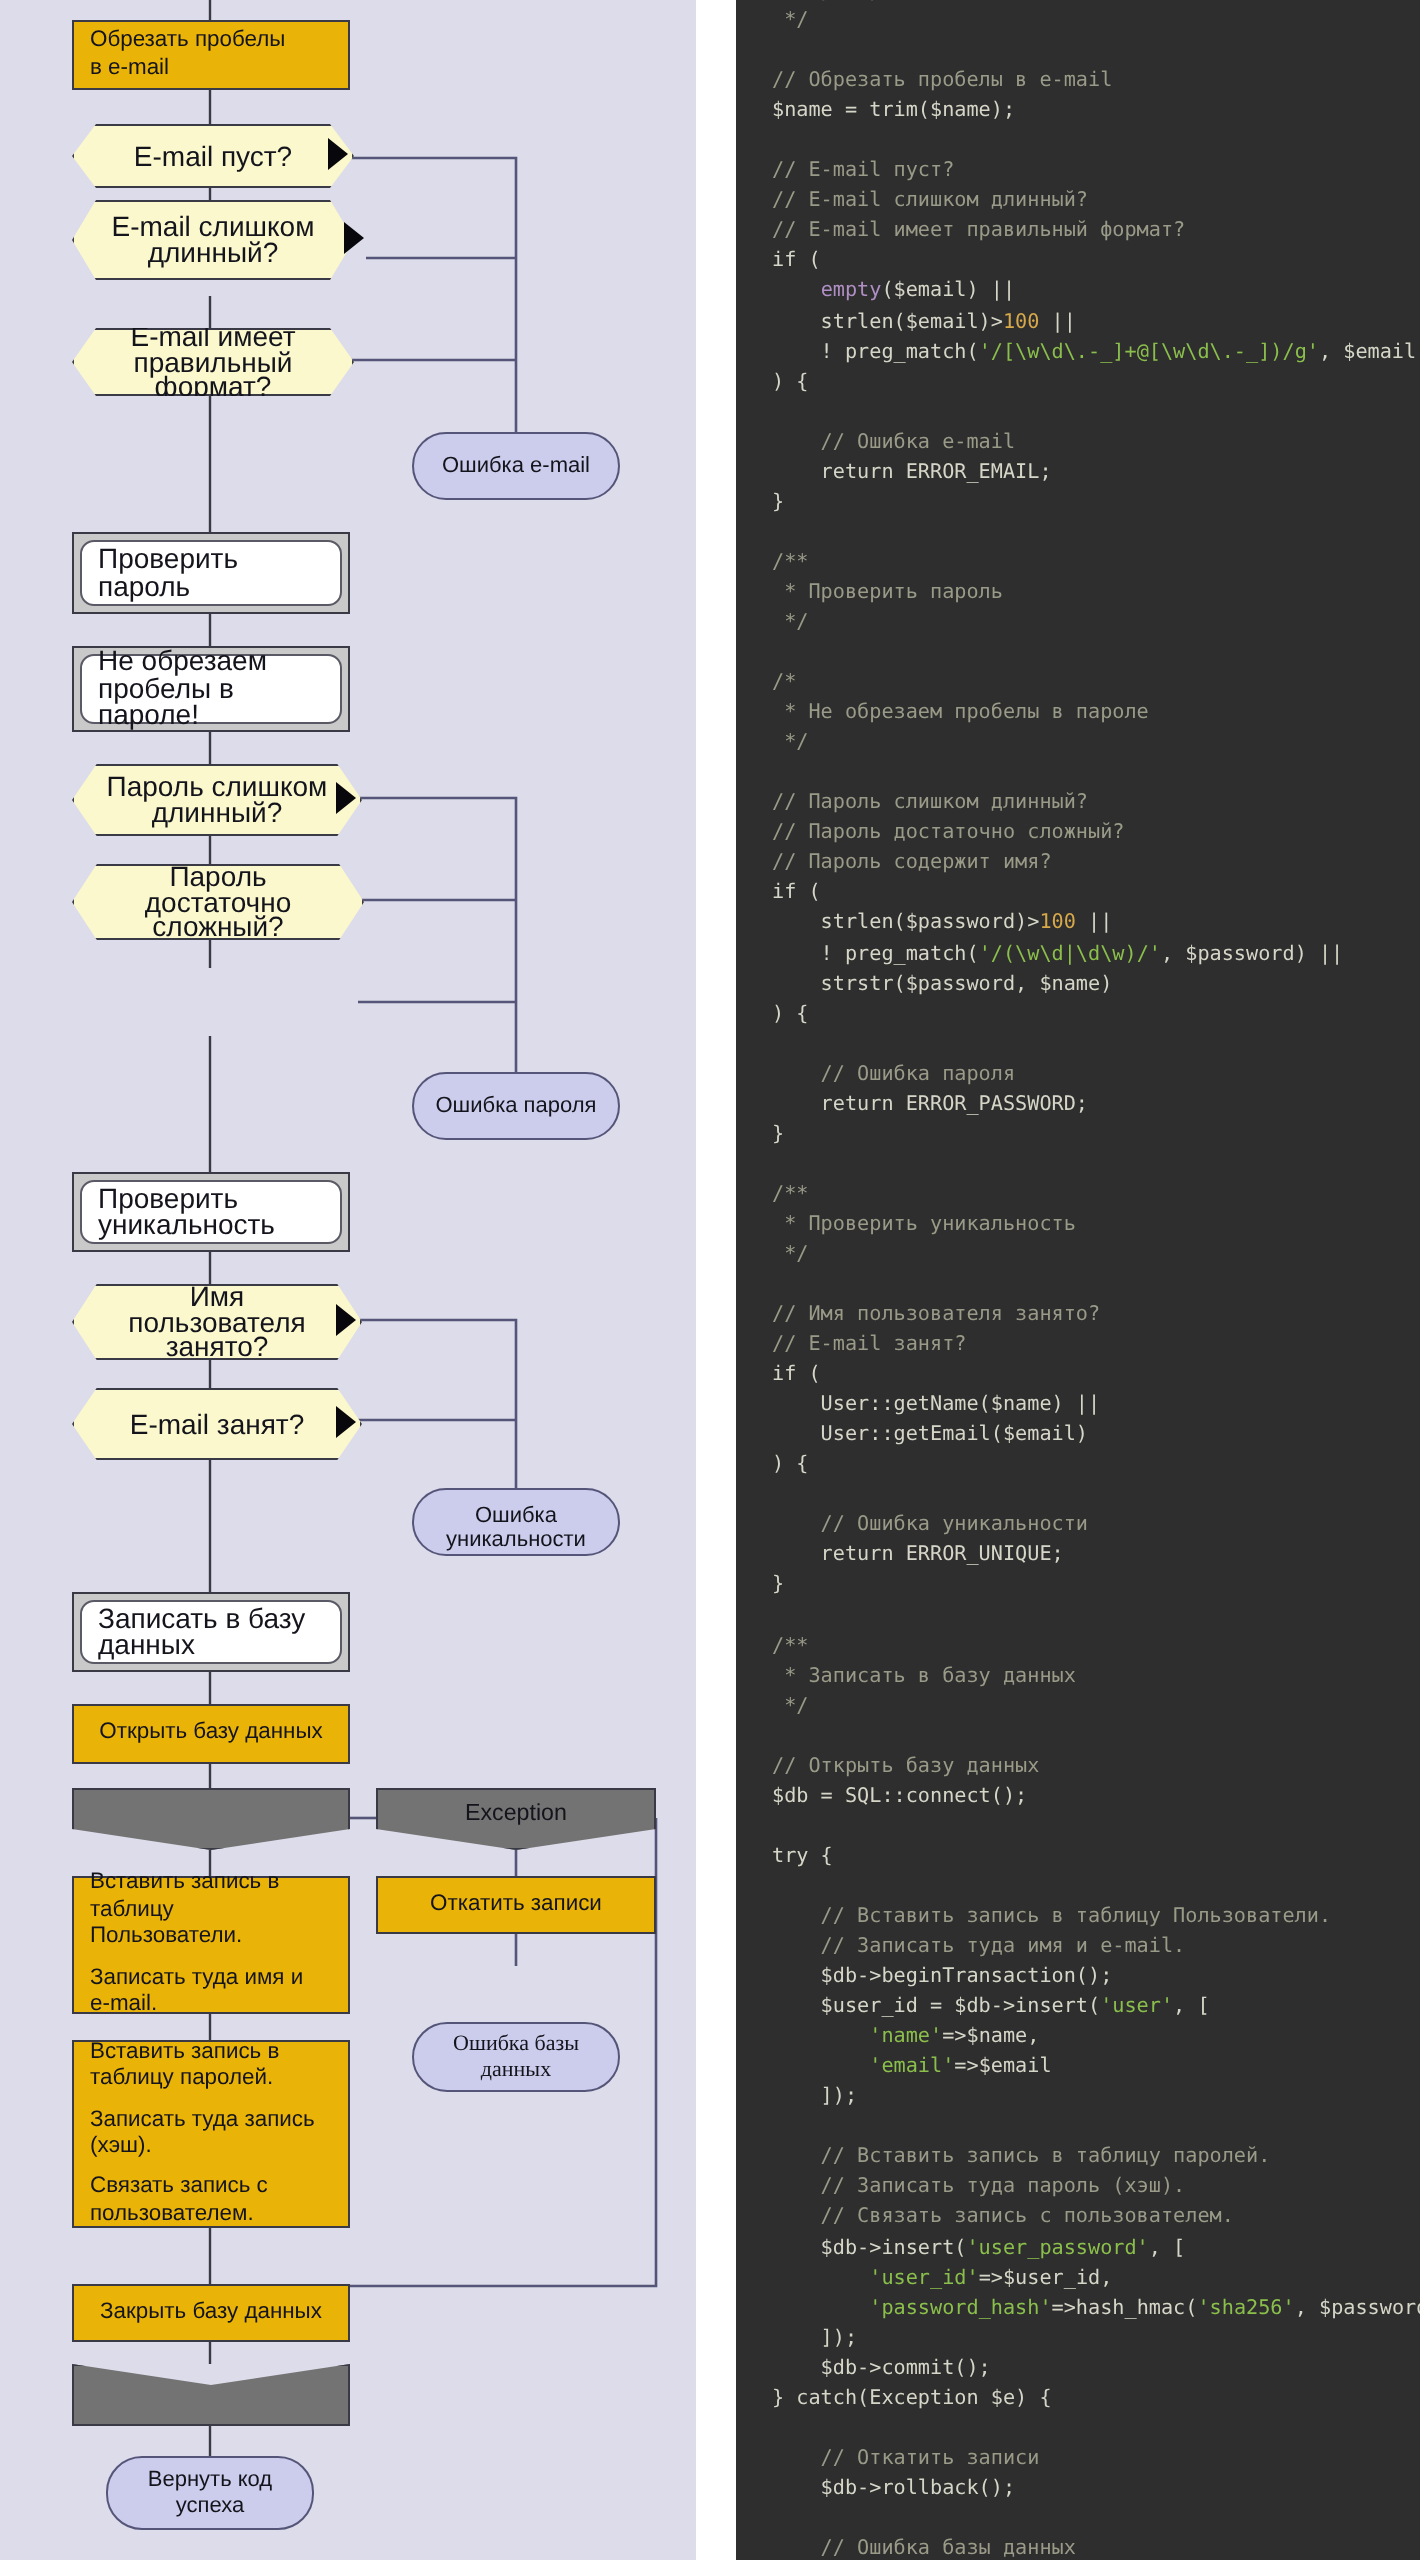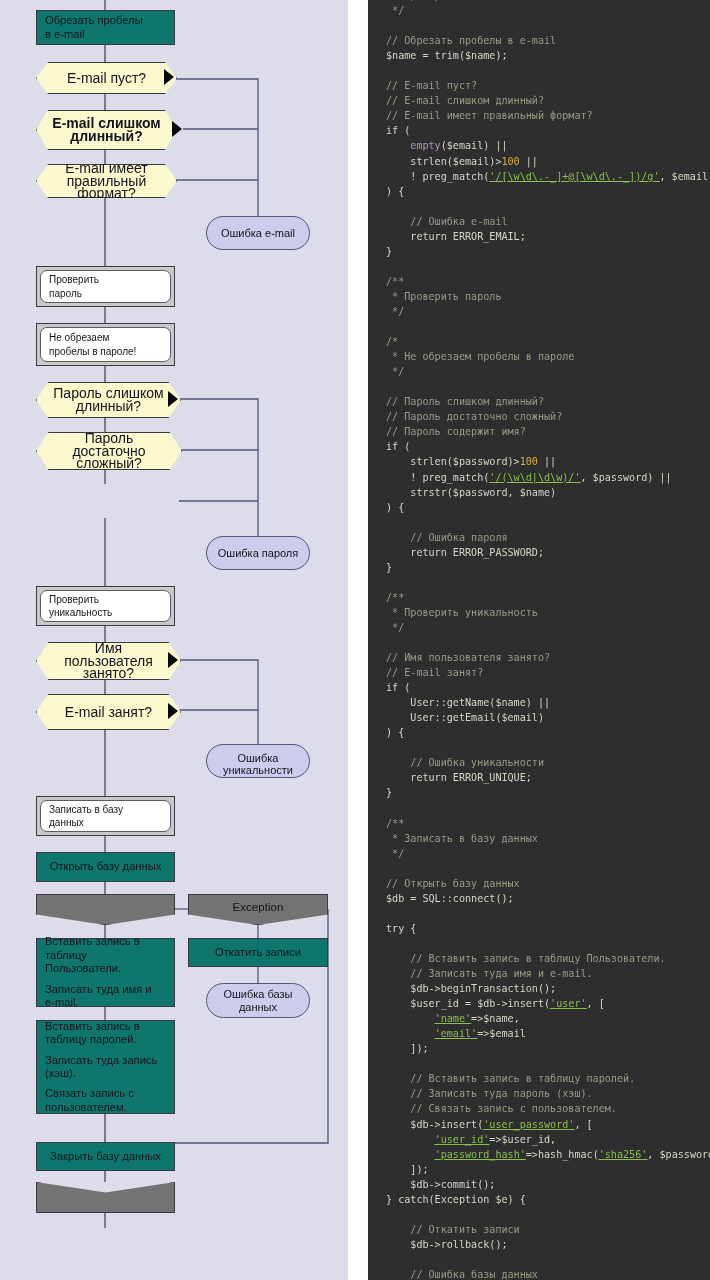--- a/index.html
+++ b/index.html
@@ -15,40 +15,40 @@
   #flow-panel{
     position:absolute;left:0;top:0;width:348px;height:1280px;
     background:#dcdcea;overflow:hidden;
   }
   #flow-canvas{position:absolute;left:0;top:0;width:348px;height:1280px;}
 
   .node{position:absolute;box-sizing:border-box;}
 
   
   .proc{
-    background:#0f766e;border:1.4px solid #3a3a46;
+    background:#eab308;border:1.4px solid #3a3a46;
     display:flex;flex-direction:column;justify-content:center;
     padding:5px 8px;
   }
   .proc .ln{
     font-size:11.2px;color:#14141c;line-height:13.4px;white-space:pre-line;
   }
   .proc .para{margin-bottom:7px;}
   .proc .para:last-child{margin-bottom:0;}
 
   
   .group{
     background:#c9c9c9;border:1.4px solid #3a3a46;padding:3px;
   }
   .group .inner{
     background:#ffffff;border:1.3px solid #5a5a66;border-radius:7px;
     width:100%;height:100%;box-sizing:border-box;
     display:flex;flex-direction:column;justify-content:center;padding:4px 8px;
   }
-  .group .ln{font-size:10px;color:#14141c;line-height:13.4px;white-space:pre-line;}
+  .group .ln{font-size:14px;color:#14141c;line-height:13.4px;white-space:pre-line;}
 
   
   .dec{
     background:#fbf8cd;
     border:1.3px solid #3a3a46;
     clip-path:polygon(0% 50%, 8.5% 0%, 91.5% 0%, 100% 50%, 91.5% 100%, 8.5% 100%);
     display:flex;align-items:center;justify-content:center;text-align:center;
   }
   .dec-wrap{position:absolute;}
   .dec .ln{font-size:14px;color:#14141c;line-height:12.6px;white-space:pre-line;padding:0 12px;}
@@ -80,21 +80,21 @@
     position:absolute;left:368px;top:0;width:342px;height:1280px;
     background:#2e2e2e;overflow:hidden;
   }
   #code-scroll{
     position:absolute;left:0;top:-12px;width:500px;
     font-family:"DejaVu Sans Mono","Liberation Mono",monospace;
     font-size:10.1px;line-height:15.05px;white-space:pre;
   }
   #code-scroll .cl{height:15.05px;padding-left:18px;color:#d6d6c8;}
   .c-cmt{color:#9a9a88;}
-  .c-str{color:#8bbf4c;text-decoration:underline;}
+  .c-str{color:#8bbf4c;}
   .c-num{color:#d8a94a;}
   .c-pur{color:#b08fc4;}
 </style>
 </head>
 <body>
 
 <div class="root">
 
   <div id="flow-panel">
 
@@ -147,21 +147,21 @@
 в e-mail</div>
     </div>
 
     <div class="dec-wrap" style="left:36px;top:62px;width:139px;height:30px;">
       <div class="dec" style="width:139px;height:30px;">
         <div class="ln">E-mail пуст?</div>
       </div>
       <div class="arrowhead" style="left:128px;top:7px;"></div>
     </div>
 
-    <div class="dec-wrap" style="left:36px;top:110px;width:139px;height:30px;font-weight:bold;">
+    <div class="dec-wrap" style="left:36px;top:100px;width:139px;height:30px;">
       <div class="dec" style="width:139px;height:38px;">
         <div class="ln">E-mail слишком
 длинный?</div>
       </div>
       <div class="arrowhead" style="left:136px;top:11px;"></div>
     </div>
 
     <div class="dec-wrap" style="left:36px;top:164px;width:139px;height:20px;">
       <div class="dec" style="width:139px;height:32px;">
         <div class="ln">E-mail имеет
@@ -257,21 +257,21 @@
       <div class="ln para">Вставить запись в
 таблицу Пользователи.</div>
       <div class="ln para">Записать туда имя и
 e-mail.</div>
     </div>
 
     <div class="node proc" style="left:188px;top:938px;width:140px;height:29px;align-items:center;">
       <div class="ln">Откатить записи</div>
     </div>
 
-    <div class="node term" style="left:206px;top:983px;width:104px;height:35px;">
+    <div class="node term" style="left:206px;top:1011px;width:104px;height:35px;font-family:Liberation Serif, serif;">
       <div class="ln">Ошибка базы
 данных</div>
     </div>
 
     <div class="node proc" style="left:36px;top:1020px;width:139px;height:94px;">
       <div class="ln para">Вставить запись в
 таблицу паролей.</div>
       <div class="ln para">Записать туда запись
 (хэш).</div>
       <div class="ln para">Связать запись с
@@ -279,19 +279,23 @@
     </div>
 
     <div class="node proc" style="left:36px;top:1142px;width:139px;height:29px;align-items:center;">
       <div class="ln" style="text-align:left;">Закрыть базу данных</div>
     </div>
 
     <div class="node pink notch-top" style="left:36px;top:1182px;width:139px;height:31px;">
       <div class="ln"></div>
     </div>
 
+    <div class="node term" style="left:53px;top:1228px;width:104px;height:37px;">
+      <div class="ln">Вернуть код
+успеха</div>
+    </div>
   </div>
 
   <div id="code-panel">
     <div id="code-scroll"><div class="cl"><span class="c-cmt"> * Проверить e-mail</span></div><div class="cl"><span class="c-cmt"> */</span></div><div class="cl">&nbsp;</div><div class="cl"><span class="c-cmt">// Обрезать пробелы в e-mail</span></div><div class="cl">$name = trim($name);</div><div class="cl">&nbsp;</div><div class="cl"><span class="c-cmt">// E-mail пуст?</span></div><div class="cl"><span class="c-cmt">// E-mail слишком длинный?</span></div><div class="cl"><span class="c-cmt">// E-mail имеет правильный формат?</span></div><div class="cl">if (</div><div class="cl">    <span class="c-pur">empty</span>($email) ||</div><div class="cl">    strlen($email)&gt;<span class="c-num">100</span> ||</div><div class="cl">    ! preg_match(<span class="c-str"><span class="c-str">'/[\w\d\.-_]+@[\w\d\.-_])/g'</span></span>, $email</div><div class="cl">) {</div><div class="cl">&nbsp;</div><div class="cl"><span class="c-cmt">    // Ошибка e-mail</span></div><div class="cl">    return ERROR_EMAIL;</div><div class="cl">}</div><div class="cl">&nbsp;</div><div class="cl"><span class="c-cmt">/**</span></div><div class="cl"><span class="c-cmt"> * Проверить пароль</span></div><div class="cl"><span class="c-cmt"> */</span></div><div class="cl">&nbsp;</div><div class="cl"><span class="c-cmt">/*</span></div><div class="cl"><span class="c-cmt"> * Не обрезаем пробелы в пароле</span></div><div class="cl"><span class="c-cmt"> */</span></div><div class="cl">&nbsp;</div><div class="cl"><span class="c-cmt">// Пароль слишком длинный?</span></div><div class="cl"><span class="c-cmt">// Пароль достаточно сложный?</span></div><div class="cl"><span class="c-cmt">// Пароль содержит имя?</span></div><div class="cl">if (</div><div class="cl">    strlen($password)&gt;<span class="c-num">100</span> ||</div><div class="cl">    ! preg_match(<span class="c-str"><span class="c-str">'/(\w\d|\d\w)/'</span></span>, $password) ||</div><div class="cl">    strstr($password, $name)</div><div class="cl">) {</div><div class="cl">&nbsp;</div><div class="cl"><span class="c-cmt">    // Ошибка пароля</span></div><div class="cl">    return ERROR_PASSWORD;</div><div class="cl">}</div><div class="cl">&nbsp;</div><div class="cl"><span class="c-cmt">/**</span></div><div class="cl"><span class="c-cmt"> * Проверить уникальность</span></div><div class="cl"><span class="c-cmt"> */</span></div><div class="cl">&nbsp;</div><div class="cl"><span class="c-cmt">// Имя пользователя занято?</span></div><div class="cl"><span class="c-cmt">// E-mail занят?</span></div><div class="cl">if (</div><div class="cl">    User::getName($name) ||</div><div class="cl">    User::getEmail($email)</div><div class="cl">) {</div><div class="cl">&nbsp;</div><div class="cl"><span class="c-cmt">    // Ошибка уникальности</span></div><div class="cl">    return ERROR_UNIQUE;</div><div class="cl">}</div><div class="cl">&nbsp;</div><div class="cl"><span class="c-cmt">/**</span></div><div class="cl"><span class="c-cmt"> * Записать в базу данных</span></div><div class="cl"><span class="c-cmt"> */</span></div><div class="cl">&nbsp;</div><div class="cl"><span class="c-cmt">// Открыть базу данных</span></div><div class="cl">$db = SQL::connect();</div><div class="cl">&nbsp;</div><div class="cl">try {</div><div class="cl">&nbsp;</div><div class="cl"><span class="c-cmt">    // Вставить запись в таблицу Пользователи.</span></div><div class="cl"><span class="c-cmt">    // Записать туда имя и e-mail.</span></div><div class="cl">    $db-&gt;beginTransaction();</div><div class="cl">    $user_id = $db-&gt;insert(<span class="c-str"><span class="c-str">'user'</span></span>, [</div><div class="cl">        <span class="c-str"><span class="c-str">'name'</span></span>=&gt;$name,</div><div class="cl">        <span class="c-str"><span class="c-str">'email'</span></span>=&gt;$email</div><div class="cl">    ]);</div><div class="cl">&nbsp;</div><div class="cl"><span class="c-cmt">    // Вставить запись в таблицу паролей.</span></div><div class="cl"><span class="c-cmt">    // Записать туда пароль (хэш).</span></div><div class="cl"><span class="c-cmt">    // Связать запись с пользователем.</span></div><div class="cl">    $db-&gt;insert(<span class="c-str"><span class="c-str">'user_password'</span></span>, [</div><div class="cl">        <span class="c-str"><span class="c-str">'user_id'</span></span>=&gt;$user_id,</div><div class="cl">        <span class="c-str"><span class="c-str">'password_hash'</span></span>=&gt;hash_hmac(<span class="c-str"><span class="c-str">'sha256'</span></span>, $password</div><div class="cl">    ]);</div><div class="cl">    $db-&gt;commit();</div><div class="cl">} catch(Exception $e) {</div><div class="cl">&nbsp;</div><div class="cl"><span class="c-cmt">    // Откатить записи</span></div><div class="cl">    $db-&gt;rollback();</div><div class="cl">&nbsp;</div><div class="cl"><span class="c-cmt">    // Ошибка базы данных</span></div></div>
   </div>
 
 </div>
 
 </body></html>

